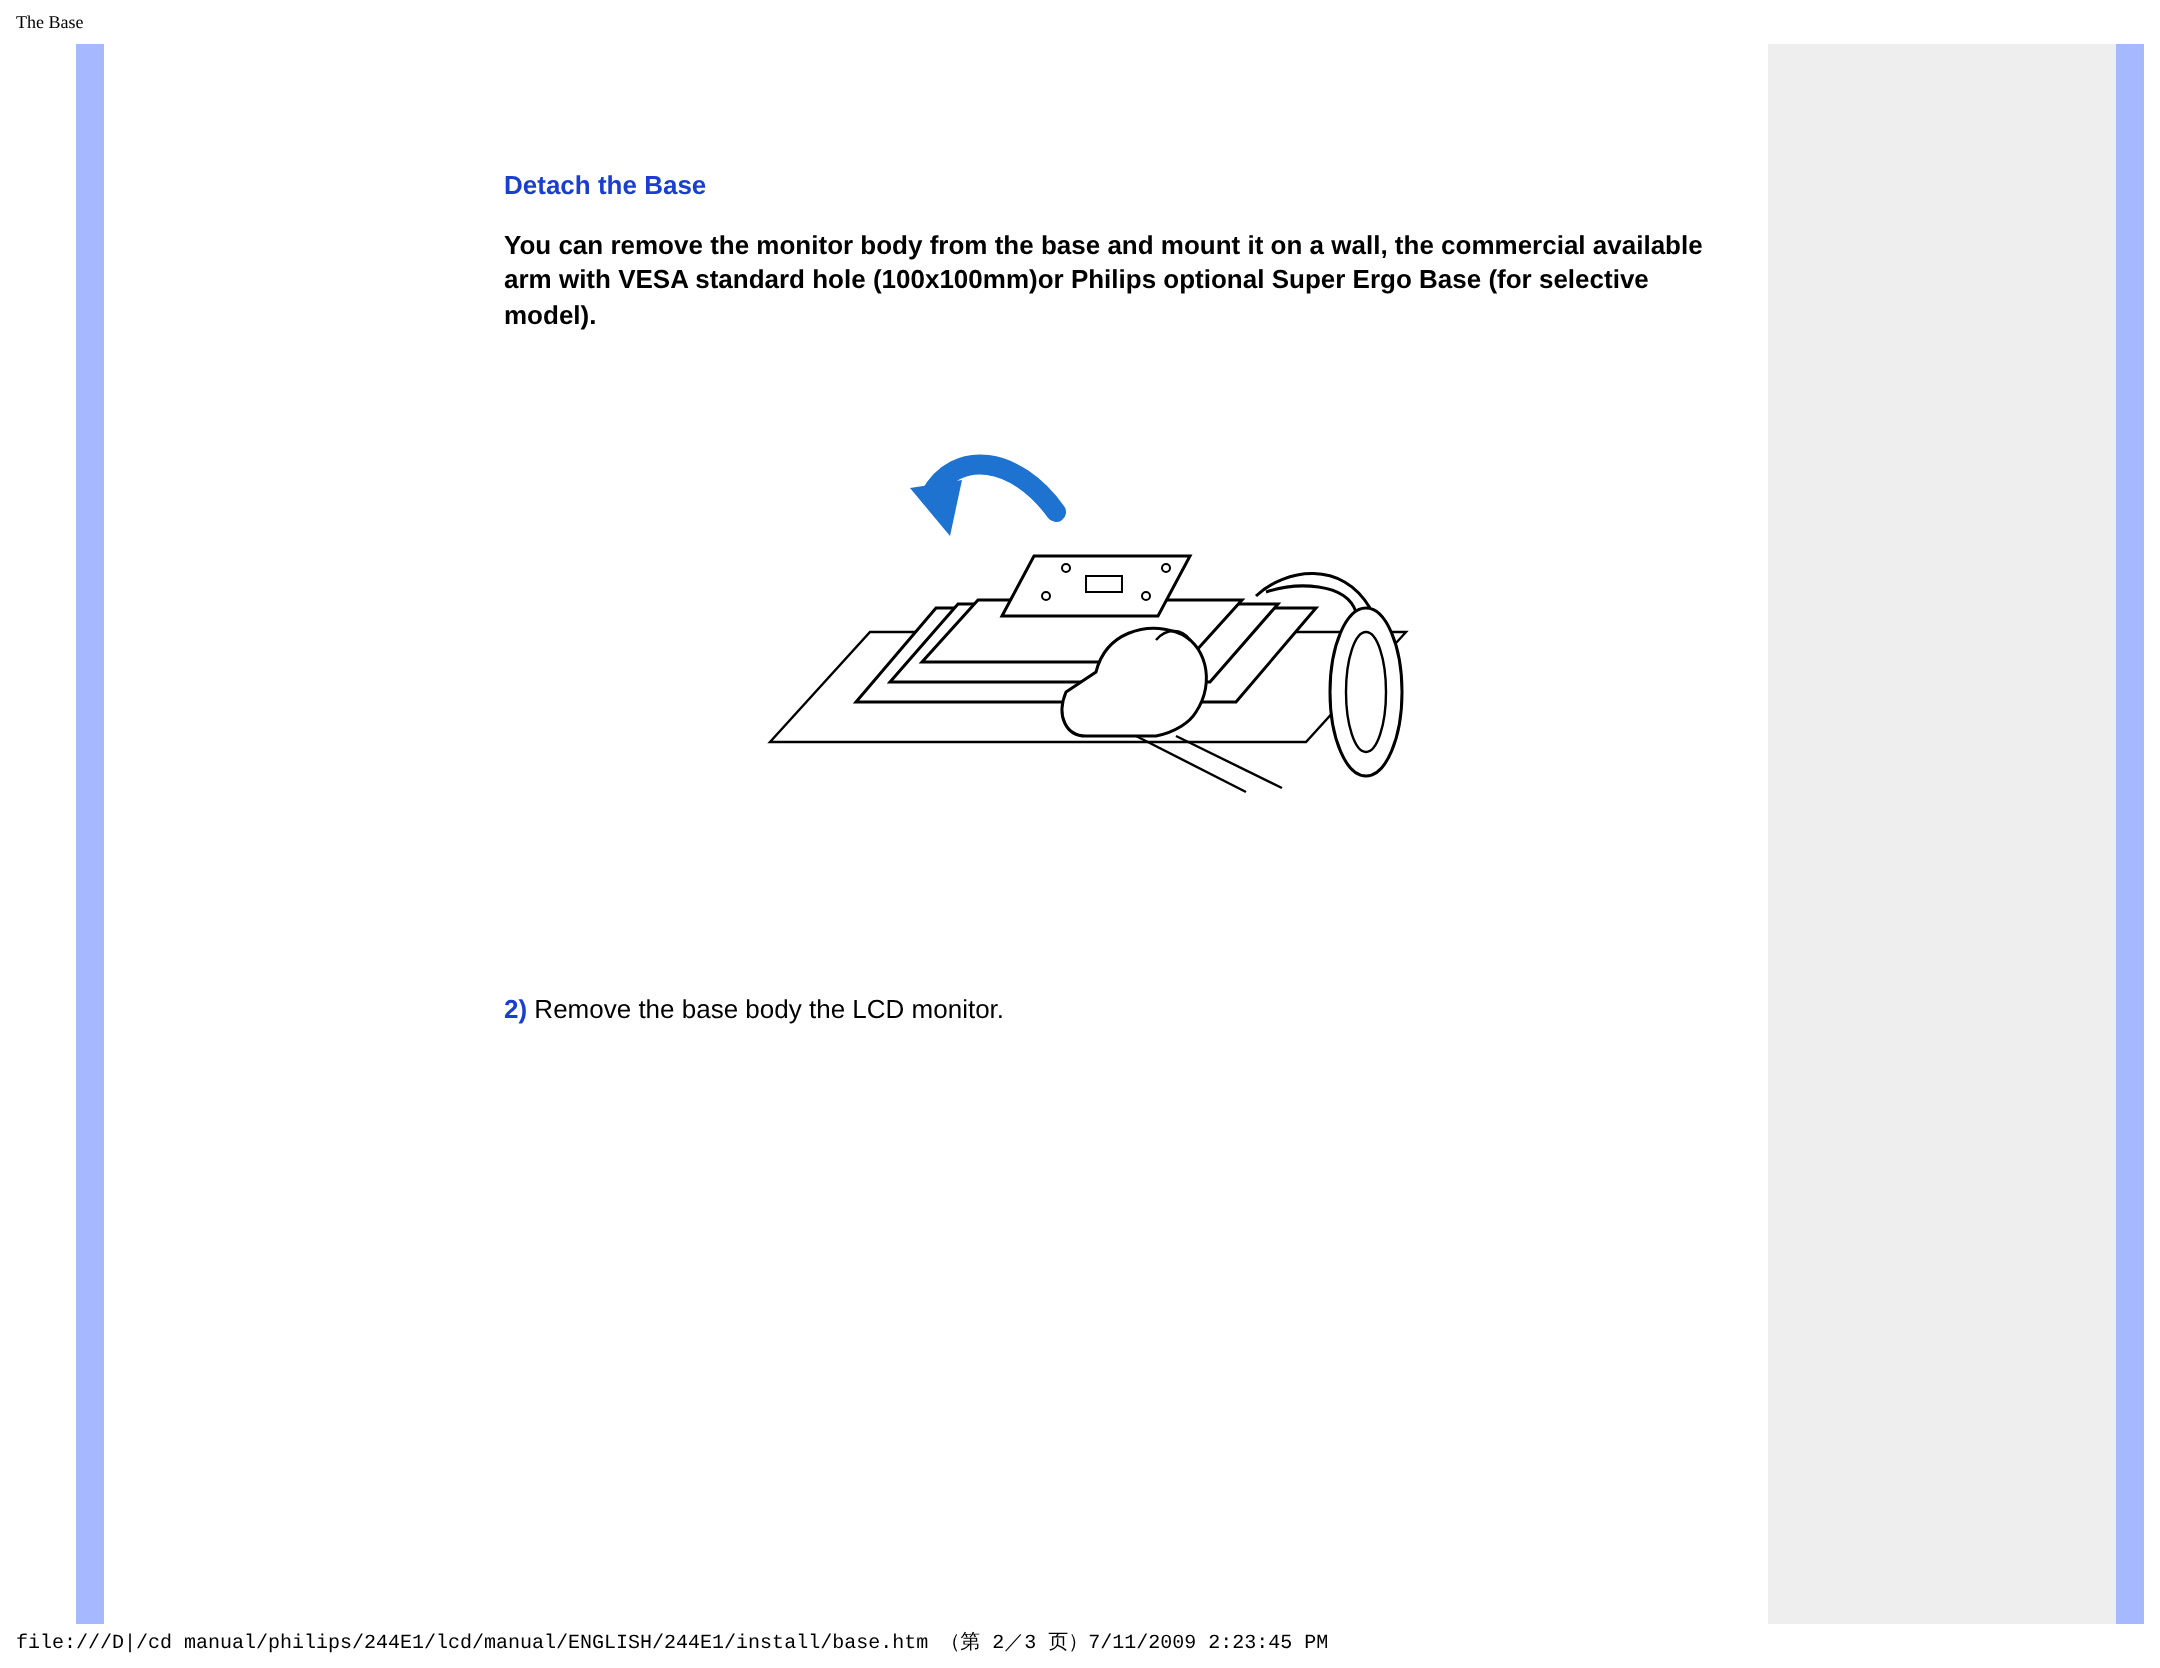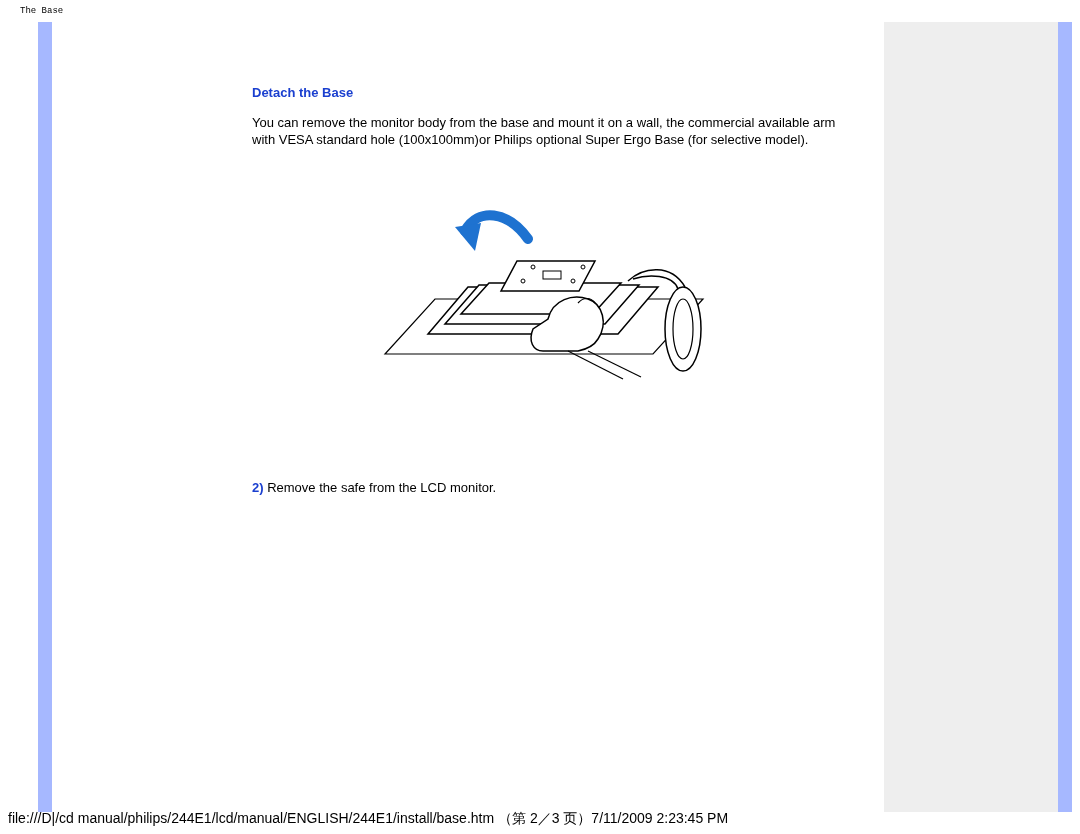--- a/index.html
+++ b/index.html
@@ -9,23 +9,22 @@
     background: #ffffff;
     font-family: Arial, Helvetica, sans-serif;
     position: relative;
     overflow: hidden;
   }
   .header-label {
     position: absolute;
     top: 6px;
     left: 8px;
     font-size: 9px;
-    font-family: Liberation Mono, monospace;
+    font-family: Liberation Serif, serif;
     color: #000;
-    margin-left: 12px;
   }
   .page-wrap {
     position: absolute;
     top: 22px;
     left: 0;
     right: 0;
     bottom: 22px;
   }
   .bar-left {
     position: absolute;
@@ -66,20 +65,21 @@
     line-height: 1.35;
   }
   .heading {
     color: #1a3fcf;
     font-weight: bold;
     font-size: 13px;
     margin-bottom: 12px;
   }
   .para {
     margin-bottom: 18px;
+    font-weight: bold;
   }
   .step-line {
     margin-top: 8px;
   }
   .step-num {
     color: #1a3fcf;
     font-weight: bold;
   }
   .illus-wrap {
     display: flex;
@@ -87,22 +87,22 @@
     margin: 30px 0 70px 0;
   }
   .illus {
     width: 360px;
     height: auto;
   }
   .footer-label {
     position: absolute;
     bottom: 6px;
     left: 8px;
-    font-size: 14px;
-    font-family: Liberation Sans, sans-serif;
+    font-size: 10px;
+    font-family: Liberation Mono, monospace;
     color: #000;
     white-space: nowrap;
   }
 </style>
 </head>
 <body>
 
 <div class="header-label">The Base</div>
 
 <div class="page-wrap">
@@ -140,21 +140,21 @@
           <ellipse cx="310" cy="150" rx="10" ry="30" fill="#ffffff" stroke="#000" stroke-width="1.2"></ellipse>
           <path d="M260 100 C275 95,300 95,305 110" fill="none" stroke="#000" stroke-width="1.5"></path>
           <path d="M255 102 C270 88,298 84,312 108" fill="none" stroke="#000" stroke-width="1.5"></path>
 
           <path d="M155 60 C135 32,105 28,92 52" fill="none" stroke="#1E72D0" stroke-width="10" stroke-linecap="round"></path>
           <polygon points="82,48 108,44 102,72" fill="#1E72D0"></polygon>
         </svg>
       </div>
 
       <div class="step-line">
-        <span class="step-num">2)</span><span> Remove  the safe from the LCD monitor.</span>
+        <span class="step-num">2)</span><span> Remove  the base body the LCD monitor.</span>
       </div>
 
     </div>
   </div>
 
   <div class="gray-col"></div>
   <div class="bar-right"></div>
 </div>
 
 <div class="footer-label">file:///D|/cd manual/philips/244E1/lcd/manual/ENGLISH/244E1/install/base.htm （第 2／3 页）7/11/2009 2:23:45 PM</div>

